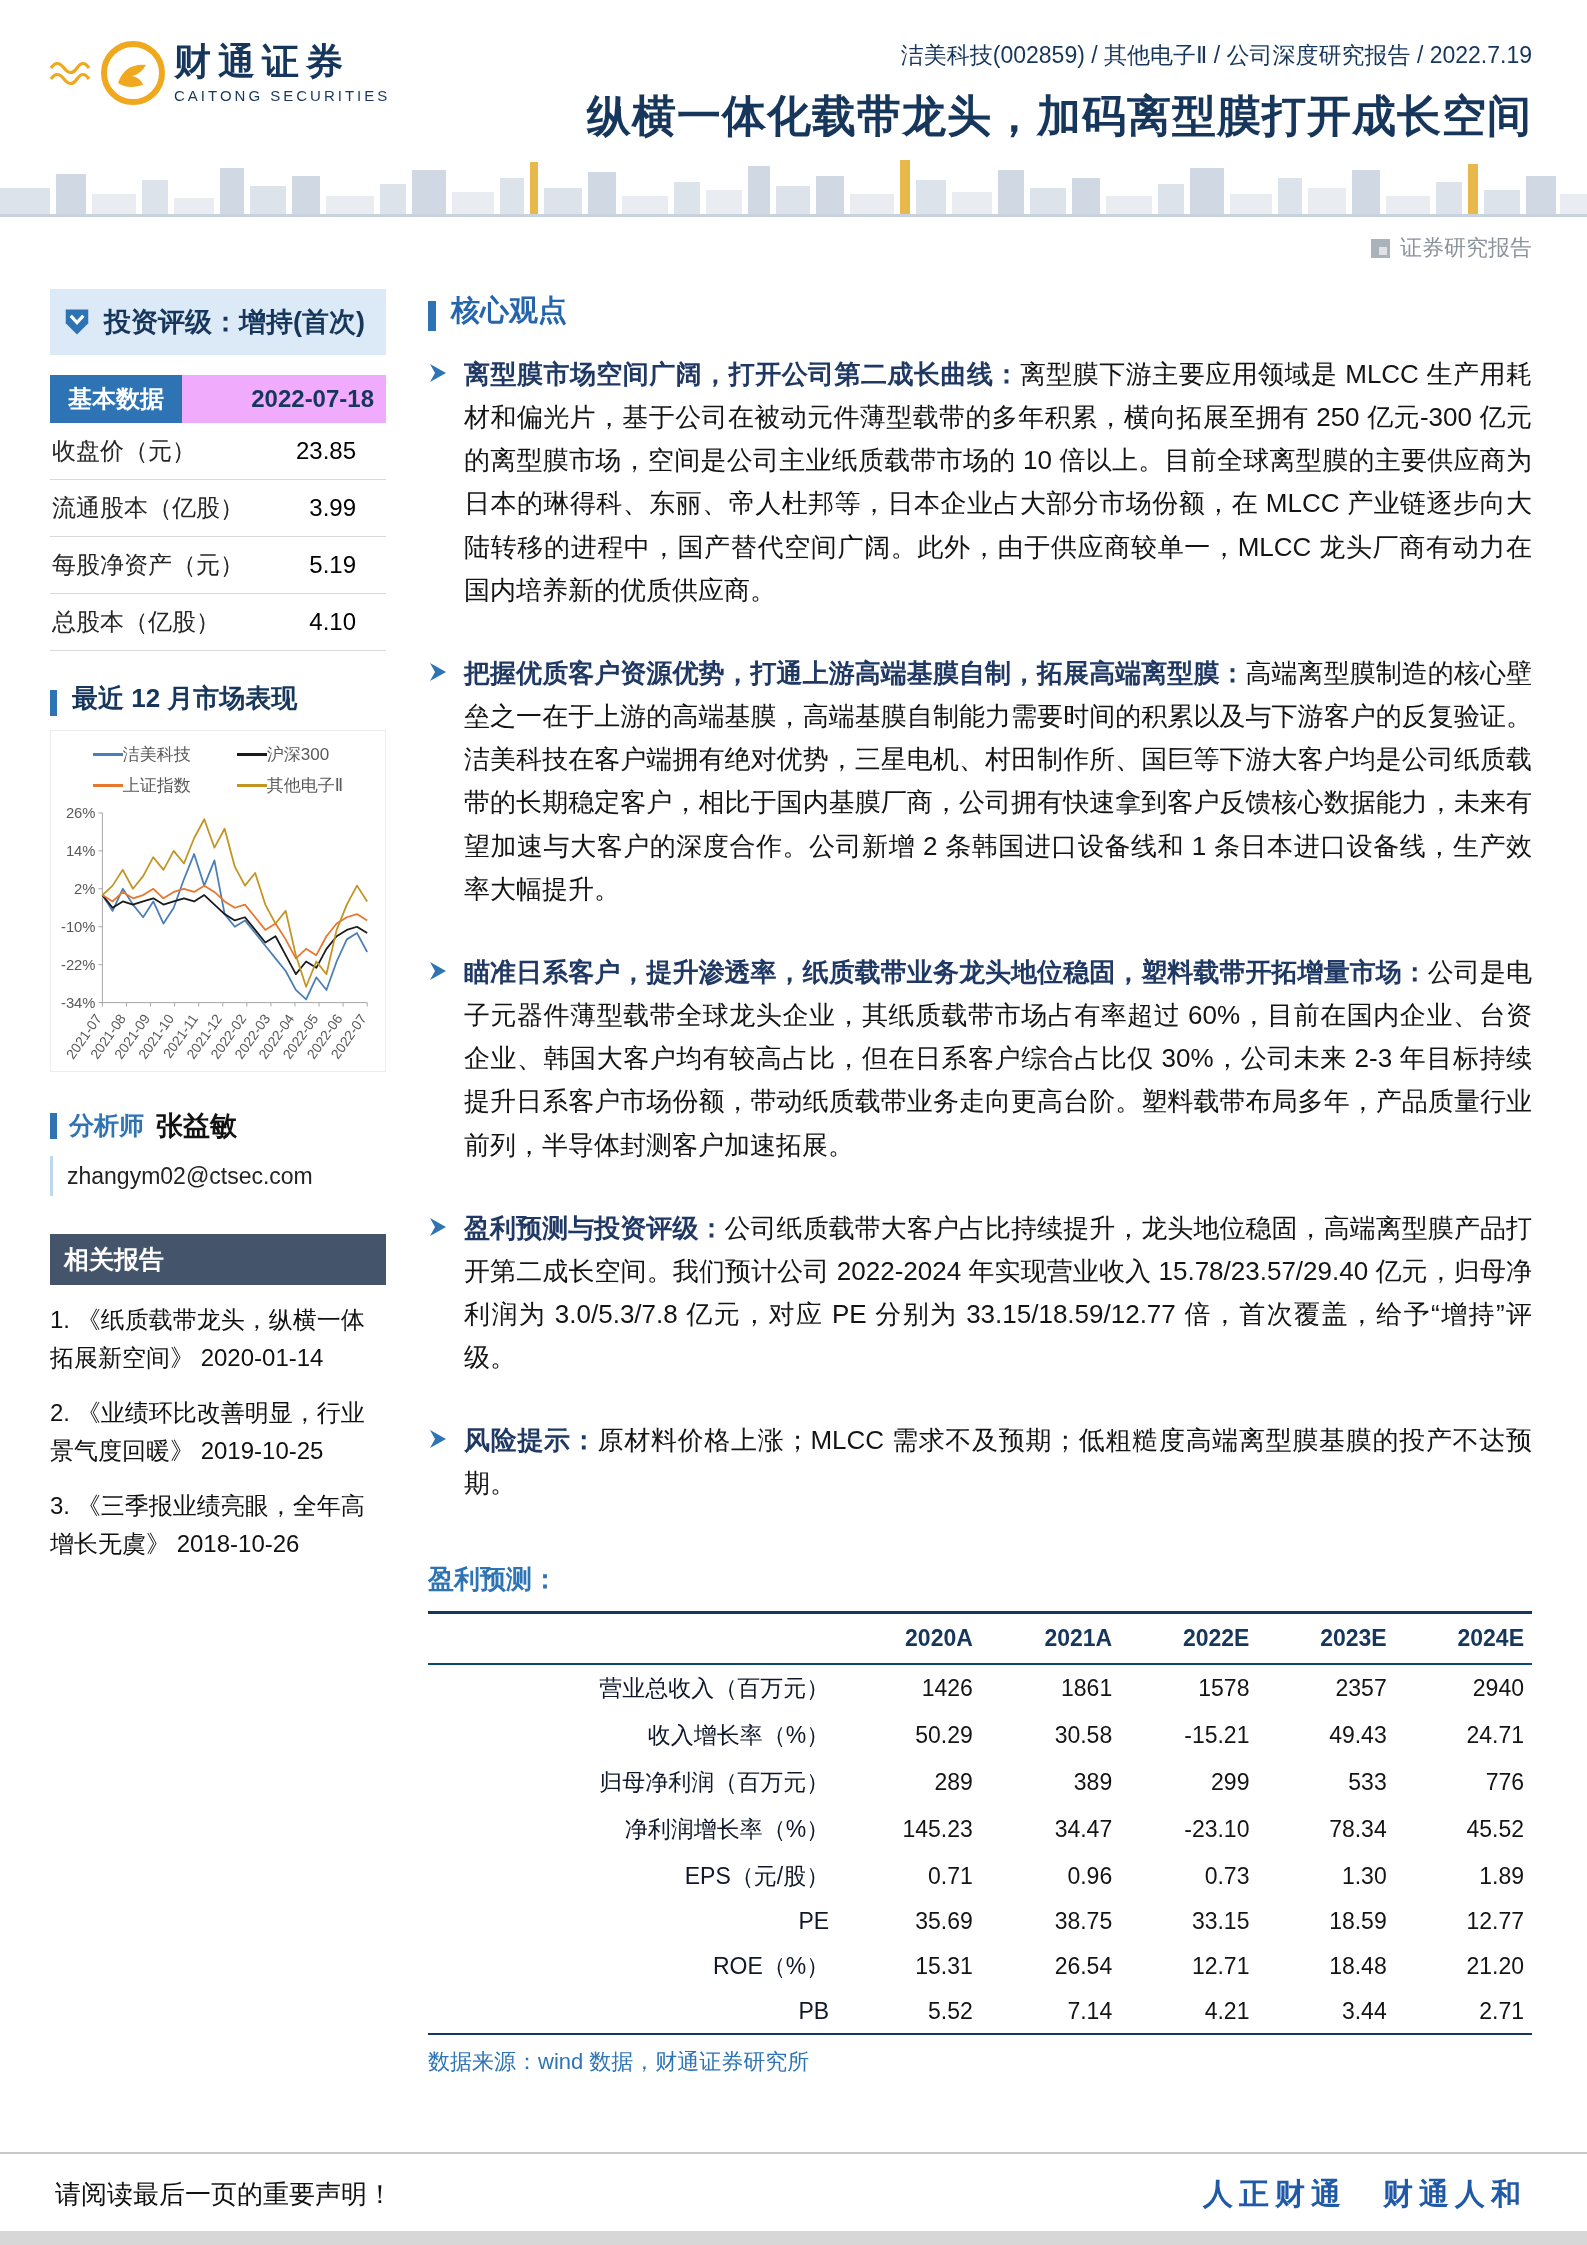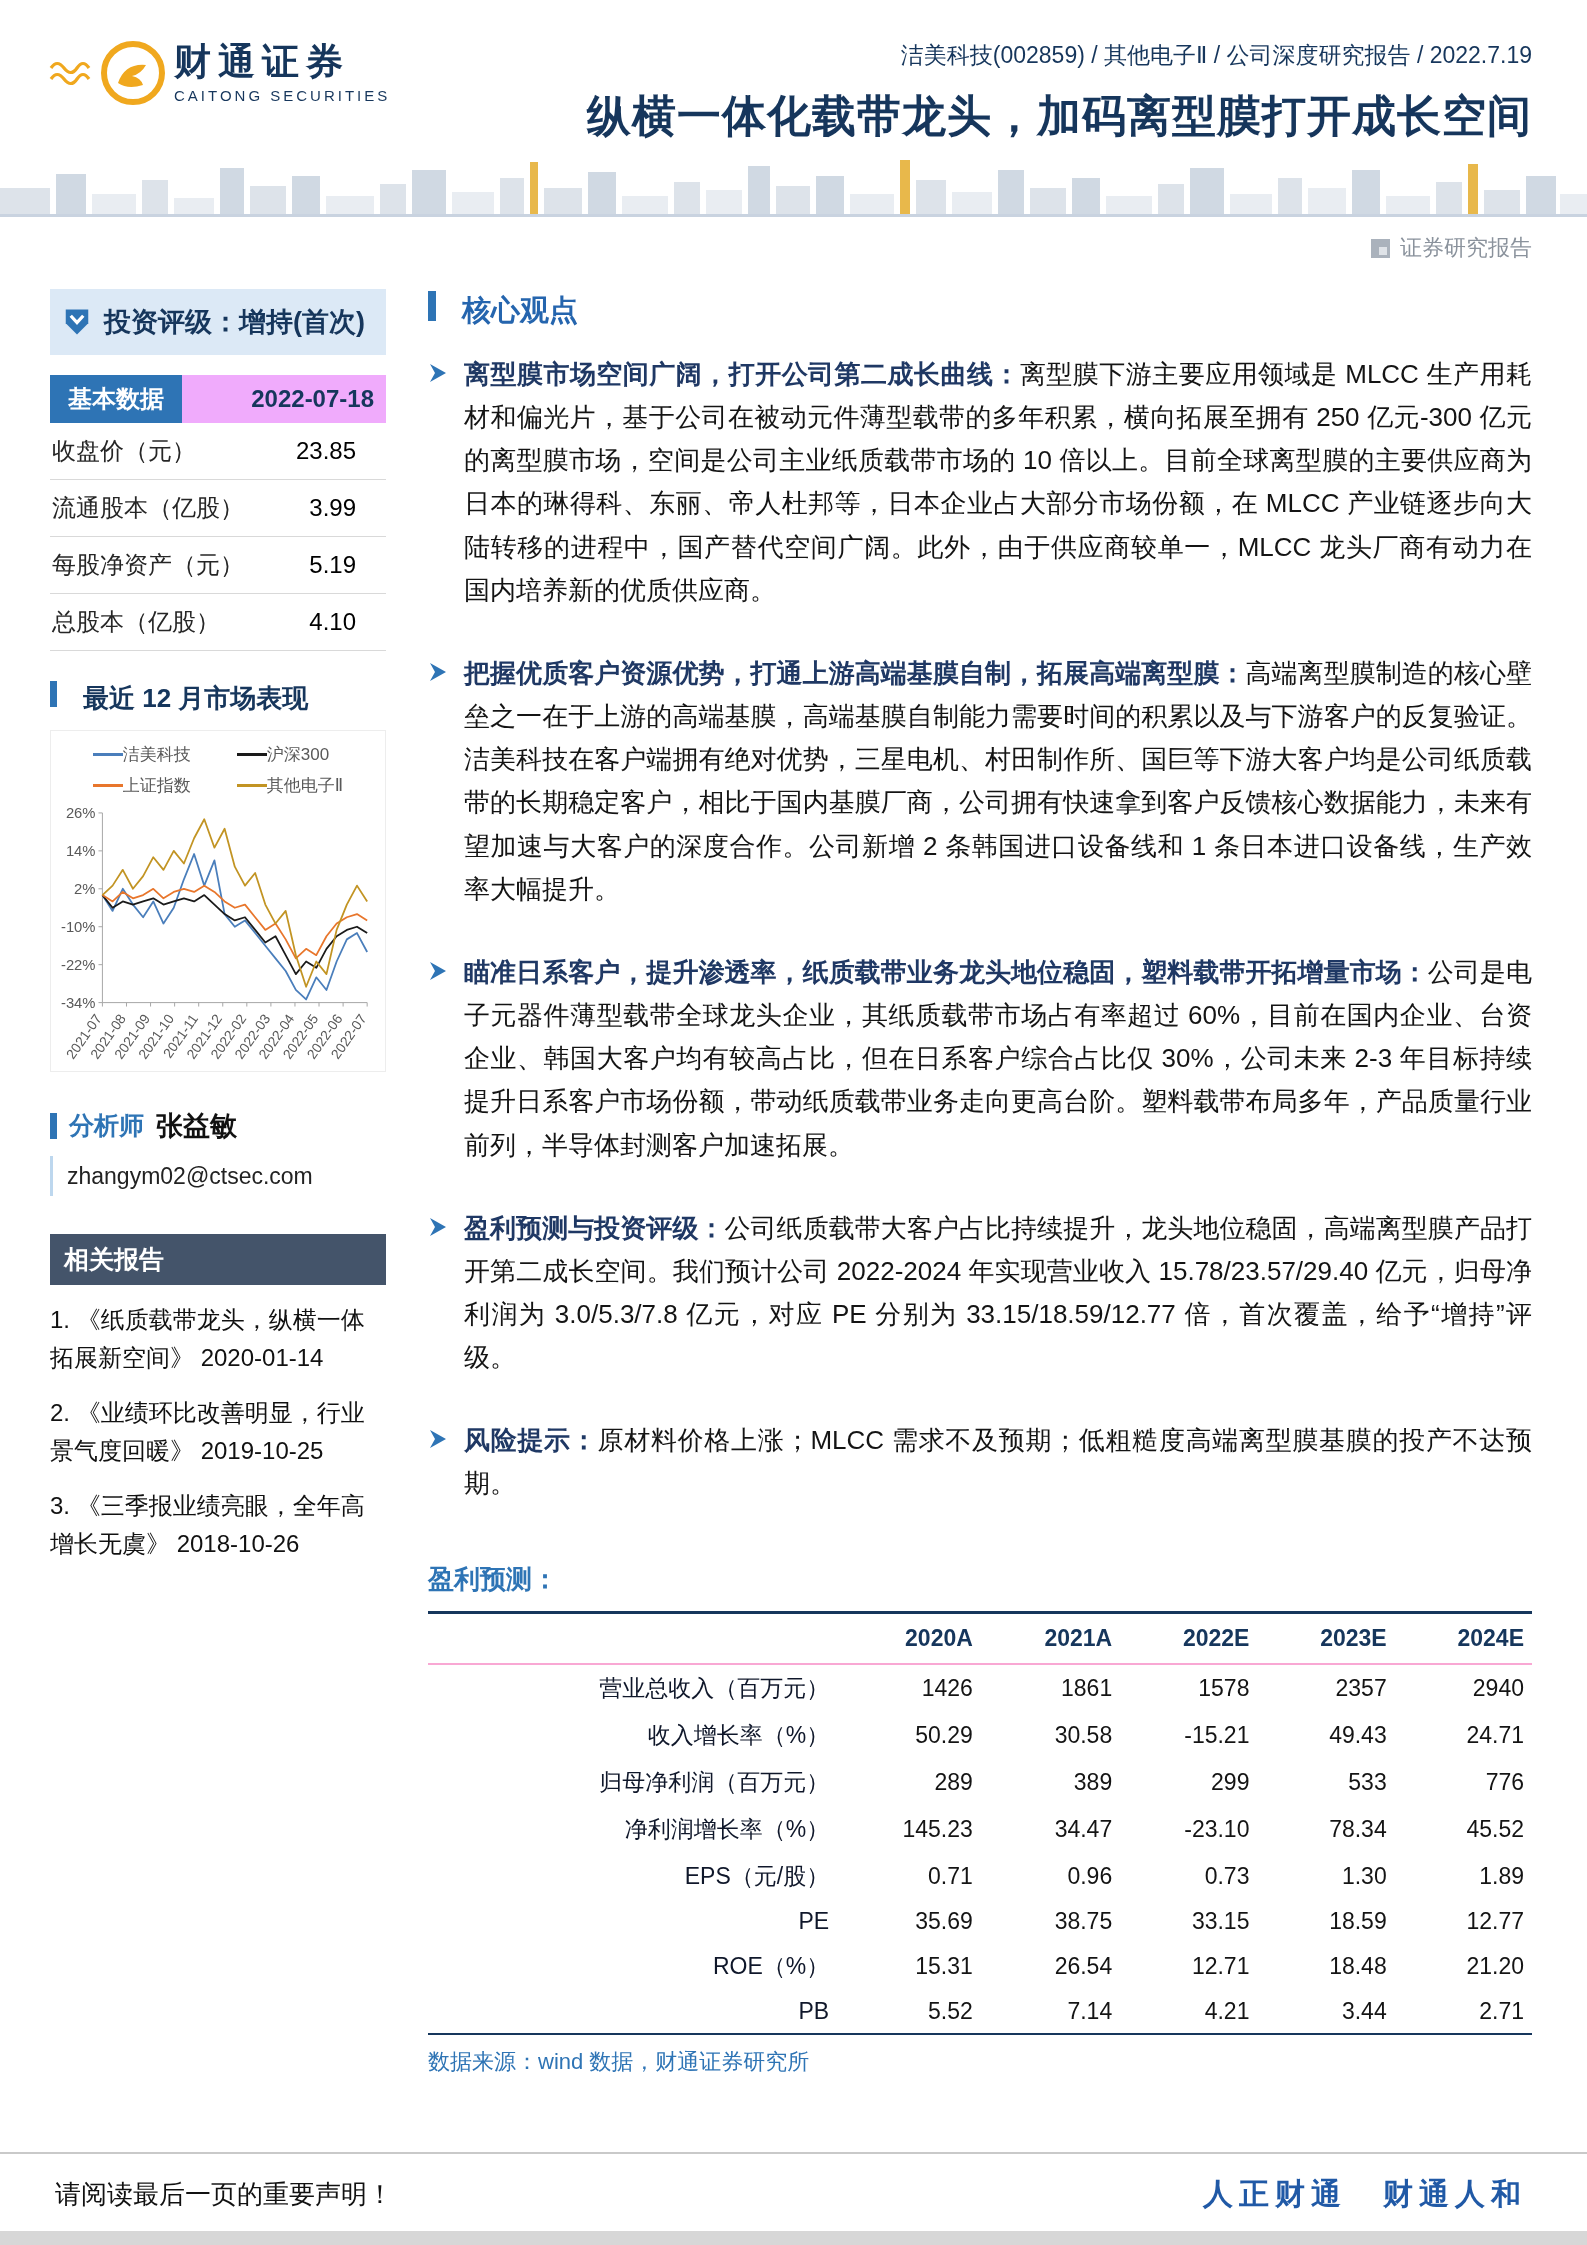--- a/index.html
+++ b/index.html
@@ -34,21 +34,21 @@
               font-size:27px;font-weight:bold;color:#16365c;}
   .bd-bar{display:flex;margin-top:20px;font-size:24px;}
   .bd-title{background:#2e74b5;color:#fff;font-weight:bold;padding:8px 18px;}
   .bd-date{flex:1;background:#f0abfc;color:#16365c;font-weight:bold;display:flex;align-items:center;
            justify-content:flex-end;padding-right:12px;}
   .data-row{display:flex;justify-content:space-between;align-items:center;padding:12px 2px;
             border-bottom:1px solid #d9d9d9;font-size:24px;}
   .dr-label{color:#262626;}
   .dr-value{color:#000;padding-right:28px;}
 
-  .section-head{display:flex;align-items:flex-start;gap:26px;margin-top:30px;}
+  .section-head{display:flex;align-items:flex-end;gap:15px;margin-top:30px;}
   .blue-tick{width:7px;height:26px;background:#2e74b5;flex:0 0 auto;}
   .section-head-text{font-size:26px;font-weight:bold;color:#16365c;}
 
   .chart-box{margin-top:14px;border:1px solid #ededed;padding:10px 4px 2px;}
   .legend{display:grid;grid-template-columns:auto auto;justify-content:center;column-gap:46px;row-gap:8px;
           font-size:17px;color:#595959;padding:2px 0 10px;}
   .legend-item{display:flex;align-items:center;gap:0;text-align:center;}
   .legend-swatch{width:30px;height:0;border-top:3px solid;}
   svg.chart{width:100%;height:auto;display:block;}
 
@@ -64,21 +64,21 @@
 
   
   .bullet{display:flex;gap:16px;margin-top:40px;}
   .bullet.first{margin-top:22px;}
   .bullet-arrow{flex:0 0 auto;margin-top:9px;}
   .bullet-text{font-size:26px;line-height:1.66;text-align:justify;color:#141414;}
   .lead{font-weight:bold;color:#1f3864;}
 
   .forecast-title{margin-top:56px;font-size:26px;font-weight:bold;color:#2e74b5;}
   table.forecast{width:100%;border-collapse:collapse;margin-top:14px;font-size:23px;}
-  .forecast thead th{border-top:3px solid #16365c;border-bottom:2px solid #f9a8d4;color:#16365c;
+  .forecast thead th{border-top:3px solid #16365c;border-bottom:2px solid #0c4a6e;color:#16365c;
                      font-weight:bold;text-align:right;padding:11px 8px;}
   .forecast thead th:first-child{text-align:left;}
   .forecast tbody th{text-align:right;font-weight:normal;color:#0f172a;padding:8px 8px;white-space:nowrap;}
   .forecast tbody td{text-align:right;color:#141414;padding:8px 8px;}
   .forecast tbody tr:last-child th,.forecast tbody tr:last-child td{border-bottom:2px solid #16365c;}
   .source-note{margin-top:12px;font-size:22px;color:#2e74b5;}
 
   
   .footer{position:absolute;left:0;right:0;bottom:22px;border-top:2px solid #c9c9c9;display:flex;
           justify-content:space-between;align-items:center;padding:20px 60px 8px 55px;}

